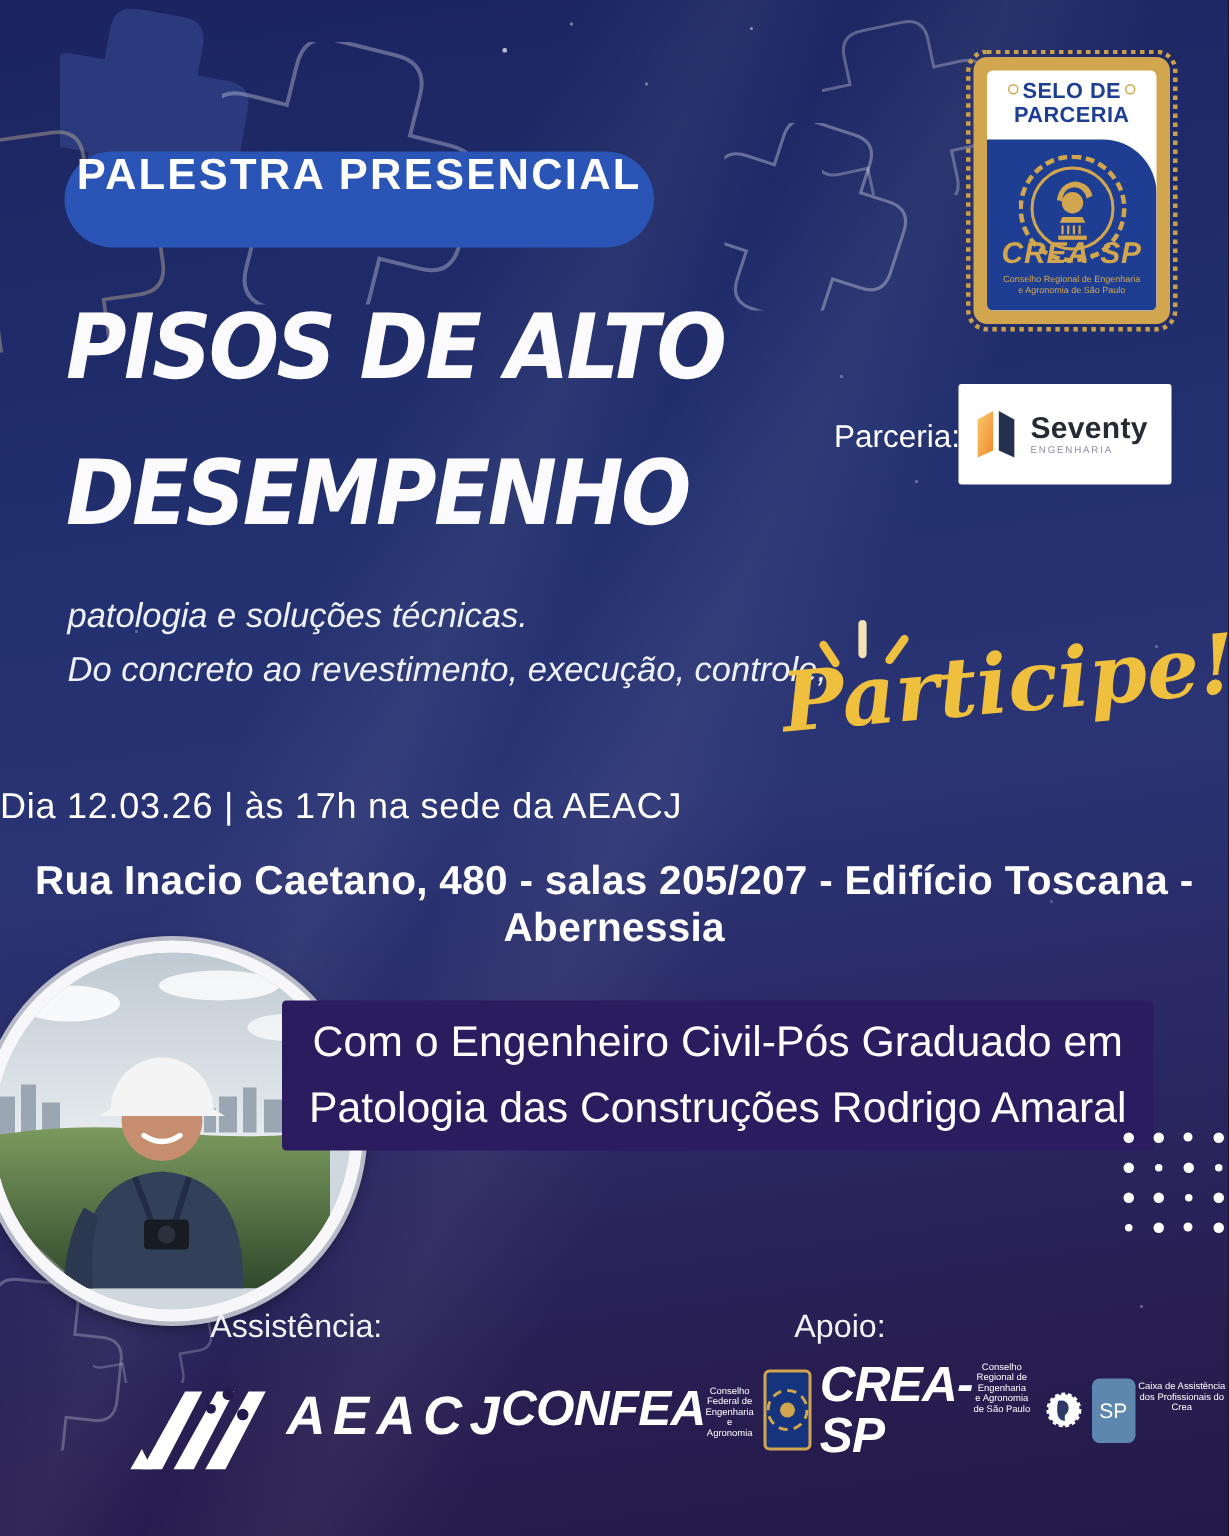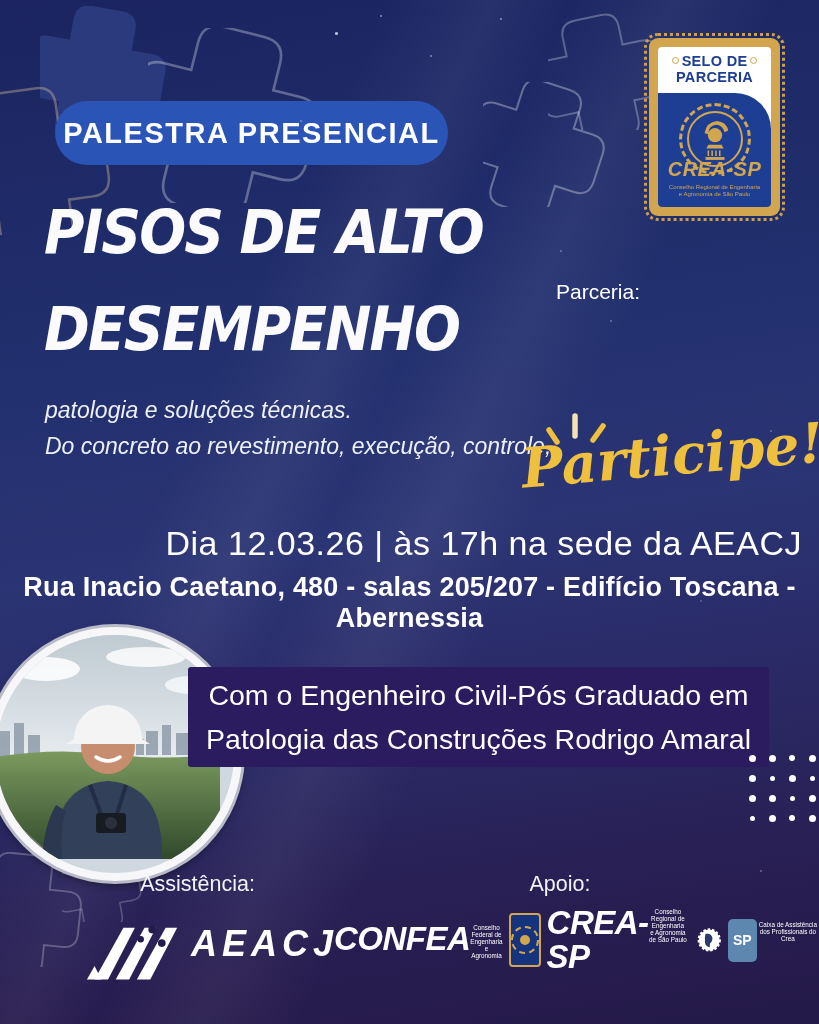--- a/index.html
+++ b/index.html
@@ -6,22 +6,22 @@
   .poster{
     position:relative; width:819px; height:1024px; overflow:hidden;
     font-family:"Liberation Sans", sans-serif;
     background:linear-gradient(172deg,#1b2460 0%,#22306f 34%,#2b3474 52%,#2a2a66 68%,#281d50 88%,#241a49 100%);
   }
   .streaks{position:absolute;inset:0;pointer-events:none;
     background:linear-gradient(115deg,rgba(255,255,255,0) 30%,rgba(255,255,255,.05) 38%,rgba(255,255,255,0) 44%,rgba(255,255,255,.055) 52%,rgba(255,255,255,0) 60%);}
   .star{position:absolute;border-radius:50%;background:#fff;}
   .deco{position:absolute;}
   
-  .badge{position:absolute;left:55px;top:101px;width:393px;height:64px;border-radius:32px;
-    background:#2a55b7;display:flex;align-items:center;justify-content:center;
+  .badge{position:absolute;left:43px;top:101px;width:393px;height:64px;border-radius:32px;
+    background:#2a55b7;display:flex;align-items:flex-start;justify-content:center;
     color:#fff;font-weight:700;font-size:29px;letter-spacing:1.5px;}
   
   .title{position:absolute;left:44px;top:184px;color:#fbfbfd;font-weight:bold;font-style:italic;
     font-family:"DejaVu Sans", sans-serif;font-size:60px;line-height:97px;letter-spacing:-2px;
     transform:scaleX(.92);transform-origin:left top;white-space:nowrap;}
   .subtitle{position:absolute;left:45px;top:392px;color:#eef0f8;font-style:italic;
     font-size:23px;line-height:36px;}
   
   .stamp{position:absolute;left:649px;top:38px;width:131px;height:178px;background:#d2a64f;
     border-radius:9px;outline:3px dotted #caa04c;outline-offset:2px;}
@@ -42,21 +42,21 @@
   .partner-box{position:absolute;left:639px;top:256px;width:142px;height:67px;background:#fff;border-radius:2px;
     display:flex;align-items:center;padding-left:9px;box-sizing:border-box;}
   .brand-txt{margin-left:7px;}
   .brand-name{color:#252a33;font-weight:600;font-size:20px;letter-spacing:.2px;line-height:22px;}
   .brand-sub{color:#8a93a3;font-size:6.5px;letter-spacing:1.2px;}
   
   .cta{position:absolute;left:521px;top:424px;width:270px;text-align:center;transform:rotate(-5deg);
     font-family:"DejaVu Serif", serif;font-style:italic;font-weight:bold;font-size:55px;color:#efbf3e;}
   .burst{position:absolute;left:545px;top:408px;}
   
-  .date-line{position:absolute;left:0;right:17px;top:524px;text-align:right;color:#fff;font-size:34px;letter-spacing:.5px;}
+  .date-line{position:absolute;left:0;right:4px;top:524px;text-align:left;color:#fff;font-size:24px;letter-spacing:.5px;}
   .address-line{position:absolute;left:0;right:0;top:572px;text-align:center;color:#fff;font-weight:bold;font-size:27px;letter-spacing:.2px;}
   
   .photo{position:absolute;left:-12px;top:627px;width:238px;height:238px;border-radius:50%;
     border:8px solid #f7f7f9;box-shadow:0 0 0 3px #b9bac8,0 4px 10px rgba(0,0,0,.45);overflow:hidden;background:#cfd8de;}
   
   .speaker-box{position:absolute;left:188px;top:667px;width:581px;height:100px;background:#2b1b5f;border-radius:3px;
     display:flex;flex-direction:column;align-items:center;justify-content:center;
     color:#fff;font-size:28.5px;line-height:44px;}
   .cert-box{position:absolute;left:469px;top:775px;width:267px;height:55px;background:#7a5fa8;
     display:flex;align-items:center;justify-content:center;color:#fff;font-size:28px;letter-spacing:.5px;}
@@ -69,21 +69,21 @@
   .aeacj-cap{color:#e3e3ec;font-size:12.5px;line-height:16px;margin-top:3px;}
   .logos-row{position:absolute;left:334px;top:906px;display:flex;align-items:center;}
   .confea-name,.creasp-name{color:#fff;font-weight:bold;font-size:33px;letter-spacing:-.5px;line-height:34px;font-style:italic;}
   .logo-cap{color:#fff;font-size:6.3px;line-height:7px;text-align:center;margin-top:2px;}
   .crea-emblem{width:36px;height:50px;background:#16337d;border:2px solid #d2a64f;border-radius:4px;margin:0 6px;
     display:flex;align-items:center;justify-content:center;}
   .crea-emblem .c1{width:24px;height:24px;border-radius:50%;border:2px dashed #d2a64f;display:flex;align-items:center;justify-content:center;}
   .crea-emblem .c2{width:10px;height:10px;border-radius:50%;background:#d2a64f;}
   .mutua{display:flex;align-items:center;margin-left:10px;}
   .mutua-name{color:#fff;font-weight:bold;font-size:35px;letter-spacing:-1px;margin-left:5px;line-height:36px;}
-  .sp-badge{width:29px;height:43px;border-radius:5px;background:#5e87b0;color:#fff;font-weight:bold;font-size:14px;
+  .sp-badge{width:29px;height:43px;border-radius:5px;background:#5e87b0;color:#fff;font-weight:normal;font-size:14px;
     display:flex;align-items:center;justify-content:center;margin-left:6px;}
   .col{display:flex;flex-direction:row;}
 </style>
 </head>
 <body>
 
 <div class="poster">
 
   <svg width="0" height="0" style="position:absolute">
       <defs>
@@ -155,20 +155,36 @@
         <div class="stamp-org">CREA-SP</div>
         <div class="stamp-cap">
           <div>Conselho Regional de Engenharia</div>
           <div>e Agronomia de São Paulo</div>
         </div>
       </div>
     </div>
   </div>
 
   <div class="partner-label">Parceria:</div>
+  <div class="partner-box">
+    <svg width="32" height="38" viewBox="0 0 34 38">
+      <defs>
+          <linearGradient id="sg" x1="0" y1="0" x2="1" y2="1">
+        <stop offset="0" stop-color="#f9c86e"></stop>
+            <stop offset="1" stop-color="#f08a28"></stop>
+          </linearGradient>
+        </defs>
+      <path d="M4 8 L15 2 L15 30 L4 35 Z" fill="url(#sg)"></path>
+      <path d="M19 2 L30 8 L30 35 L19 30 Z" fill="#24304e"></path>
+    </svg>
+    <div class="brand-txt">
+      <div class="brand-name">Seventy</div>
+      <div class="brand-sub">ENGENHARIA</div>
+    </div>
+  </div>
 
   <svg class="burst" width="70" height="40" viewBox="0 0 70 40">
     <g stroke-linecap="round" stroke-width="5.5" fill="none">
       <line x1="12" y1="34" x2="4" y2="22" stroke="#efbf3e"></line>
       <line x1="30" y1="28" x2="30" y2="8" stroke="#f3e2b4"></line>
       <line x1="48" y1="32" x2="58" y2="18" stroke="#efbf3e"></line>
     </g>
   </svg>
   <div class="cta">Participe!</div>
 

